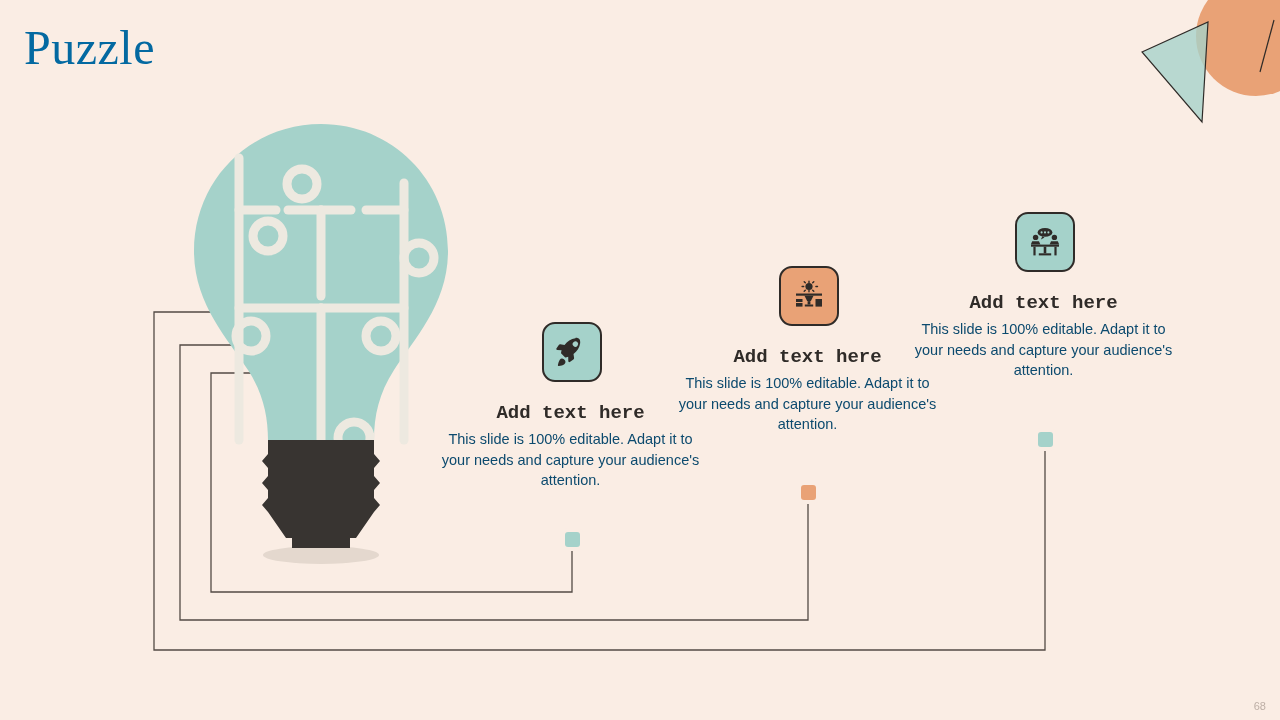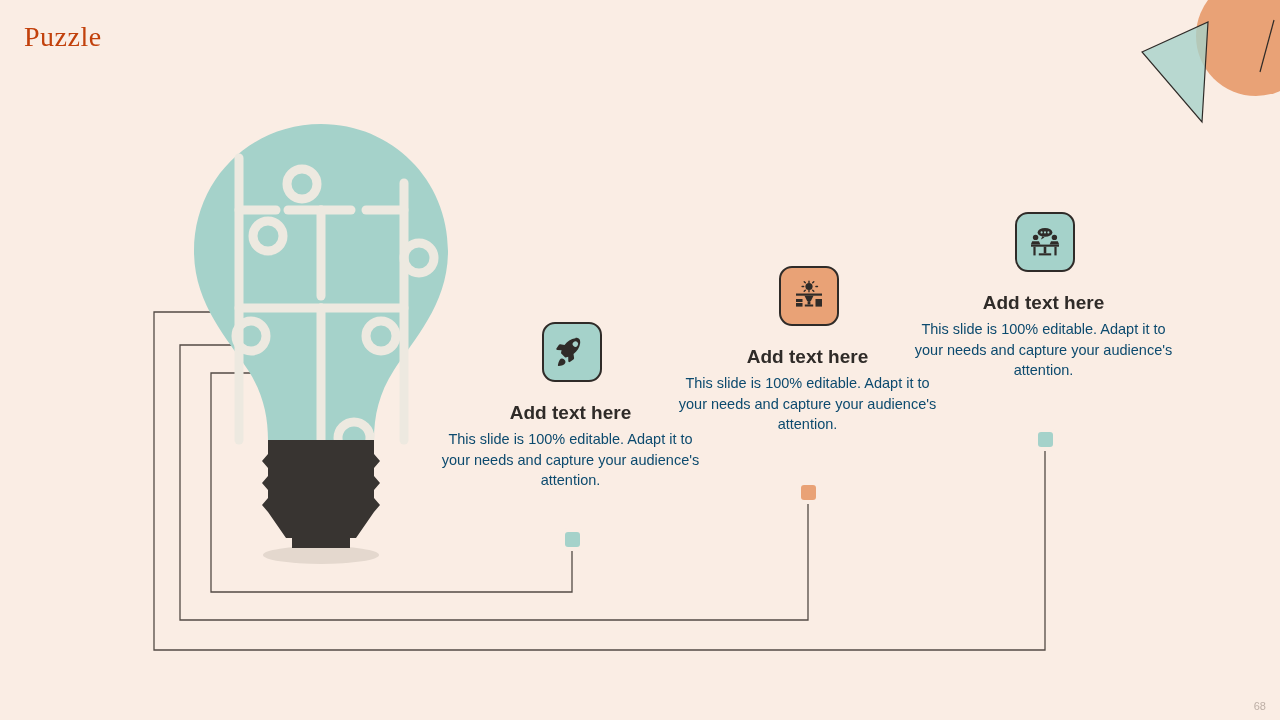--- a/index.html
+++ b/index.html
@@ -9,23 +9,23 @@
     font-family:"Liberation Sans", sans-serif;
     position:relative;
     overflow:hidden;
   }
 
   
   .slide-title {
     position:absolute;
     left:24px; top:22px;
     font-family:"Liberation Serif", serif;
-    font-size:28px;
+    font-size:48px;
     font-weight:400;
-    color:#c2410c;
+    color:#0369a1;
     letter-spacing:0.5px;
     line-height:1.1;
   }
 
   
   .decor { position:absolute; right:0; top:0; width:160px; height:150px; pointer-events:none; }
 
   
   .bulb-wrap { position:absolute; left:176px; top:118px; width:290px; height:450px; }
 
@@ -38,21 +38,21 @@
     width:60px; height:60px;
     border-radius:13px;
     border:2px solid #2F2B28;
     display:flex; align-items:center; justify-content:center;
     box-shadow:0 0 0 4px #FAEDE4;
   }
   .node-icon.teal   { background:#A5D2CA; }
   .node-icon.orange { background:#E9A276; }
   .node-text { width:265px; text-align:center; }
   .node-head {
-    font-family:Liberation Sans, sans-serif;
+    font-family:Liberation Mono, monospace;
     font-weight:700;
     font-size:19px;
     color:#2F2B28;
     margin-bottom:5px;
     white-space:nowrap;
   }
   .node-body {
     font-size:14.5px;
     line-height:1.42;
     color:#0c4a6e;

